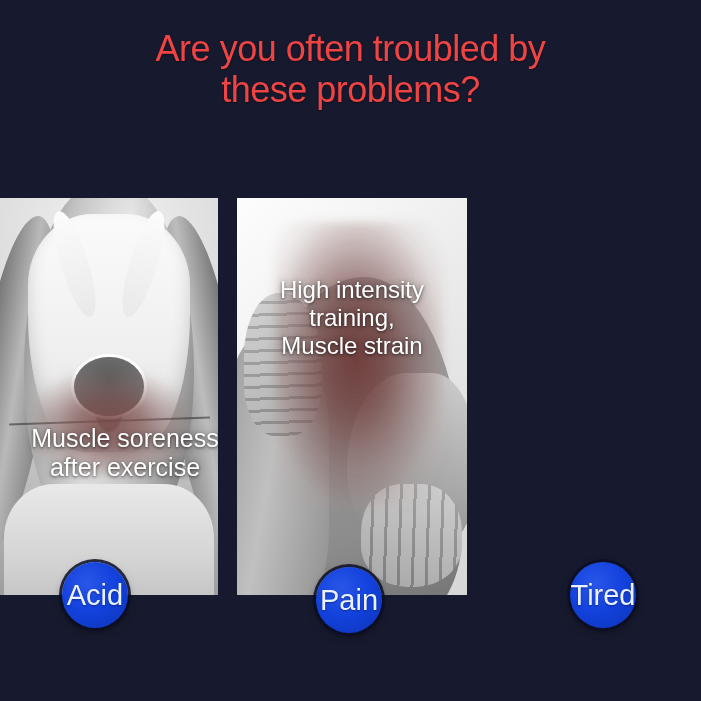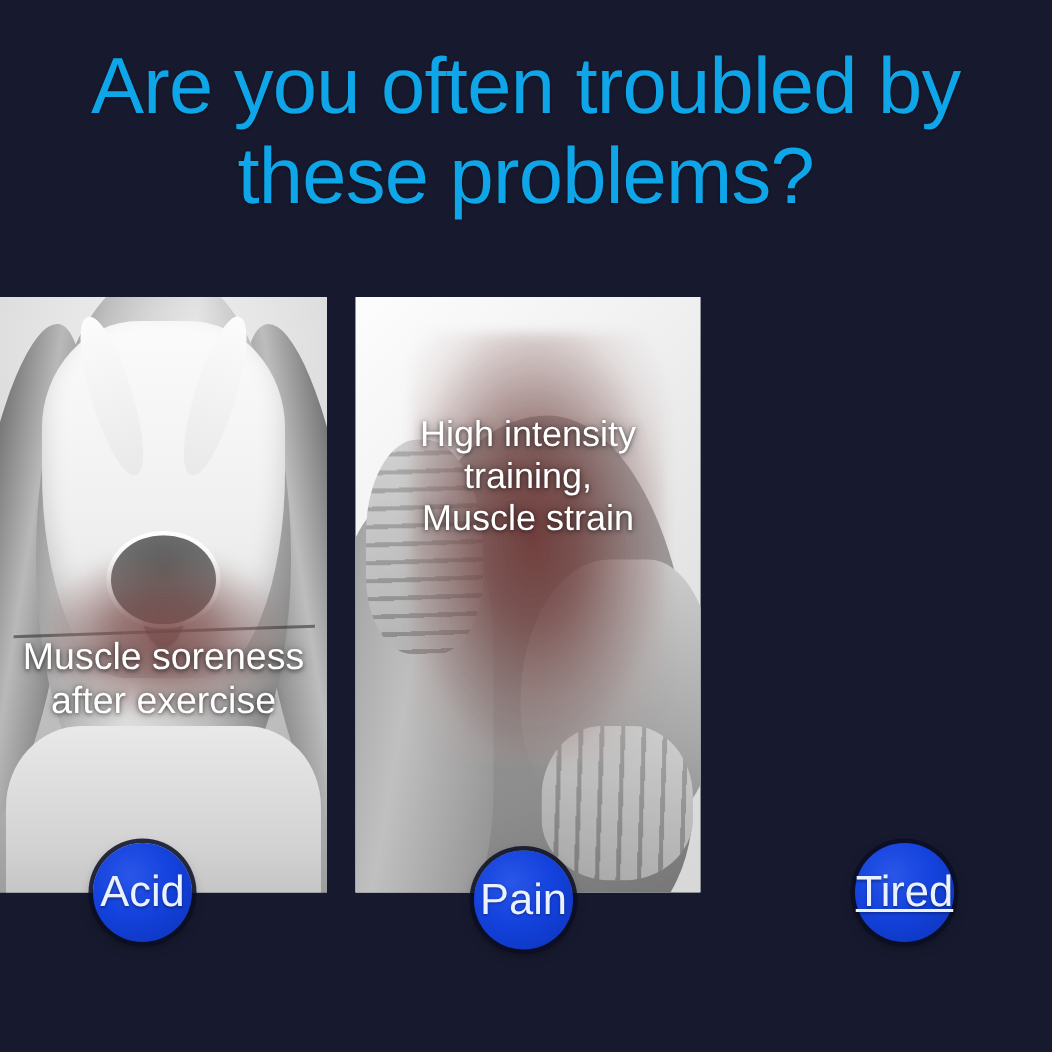--- a/index.html
+++ b/index.html
@@ -14,43 +14,43 @@
     width:701px; height:701px;
     background:#171a2e;
   }
 
   
   .headline{
     position:absolute;
     left:0; top:28px;
     width:701px;
     text-align:center;
-    color:#0ea5e9;
-    font-size:53px;
+    color:#ef4444;
+    font-size:36px;
     line-height:1.14;
     letter-spacing:-0.5px;
     white-space:pre-line;
     text-shadow:0 1px 2px rgba(0,0,0,.45);
   }
 
   
   .panels{
     position:absolute;
     left:0; top:198px;
     width:701px; height:397px;
     display:flex;
   }
   .panel{
     position:relative;
     height:397px;
     overflow:hidden;
     background:#cfcfcf;
     filter:saturate(.22);
   }
-  .p1{ width:218px; }
+  .p1{ width:218px;padding-left:16px; }
   .gap{ width:19px; height:397px; background:#171a2e; flex:0 0 19px; }
   .p2{ width:230px;text-decoration:underline; }
   .p3{ width:215px; }
 
   
   .ph{ position:absolute; inset:0; }
 
   
   .p1 .bg{
     background:
@@ -248,21 +248,21 @@
     background:radial-gradient(circle at 38% 32%, #2a56e8 0%, #1342dd 45%, #0c33b8 100%);
     box-shadow:0 0 0 3px rgba(10,14,38,.85), 0 3px 8px rgba(0,0,0,.5);
     display:flex; align-items:center; justify-content:center;
     color:#eaf1ff;
     font-size:29px;
     z-index:8;
     text-shadow:0 1px 2px rgba(0,0,0,.35);
   }
   .b1{ left:62px;  top:562px; }
   .b2{ left:316px; top:567px; }
-  .b3{ left:570px; top:562px;text-decoration:underline; }
+  .b3{ left:570px; top:562px; }
 </style>
 </head>
 <body>
 
 <div id="poster">
 
   <div class="headline">Are you often troubled by
 these problems?</div>
 
   <div class="panels">

